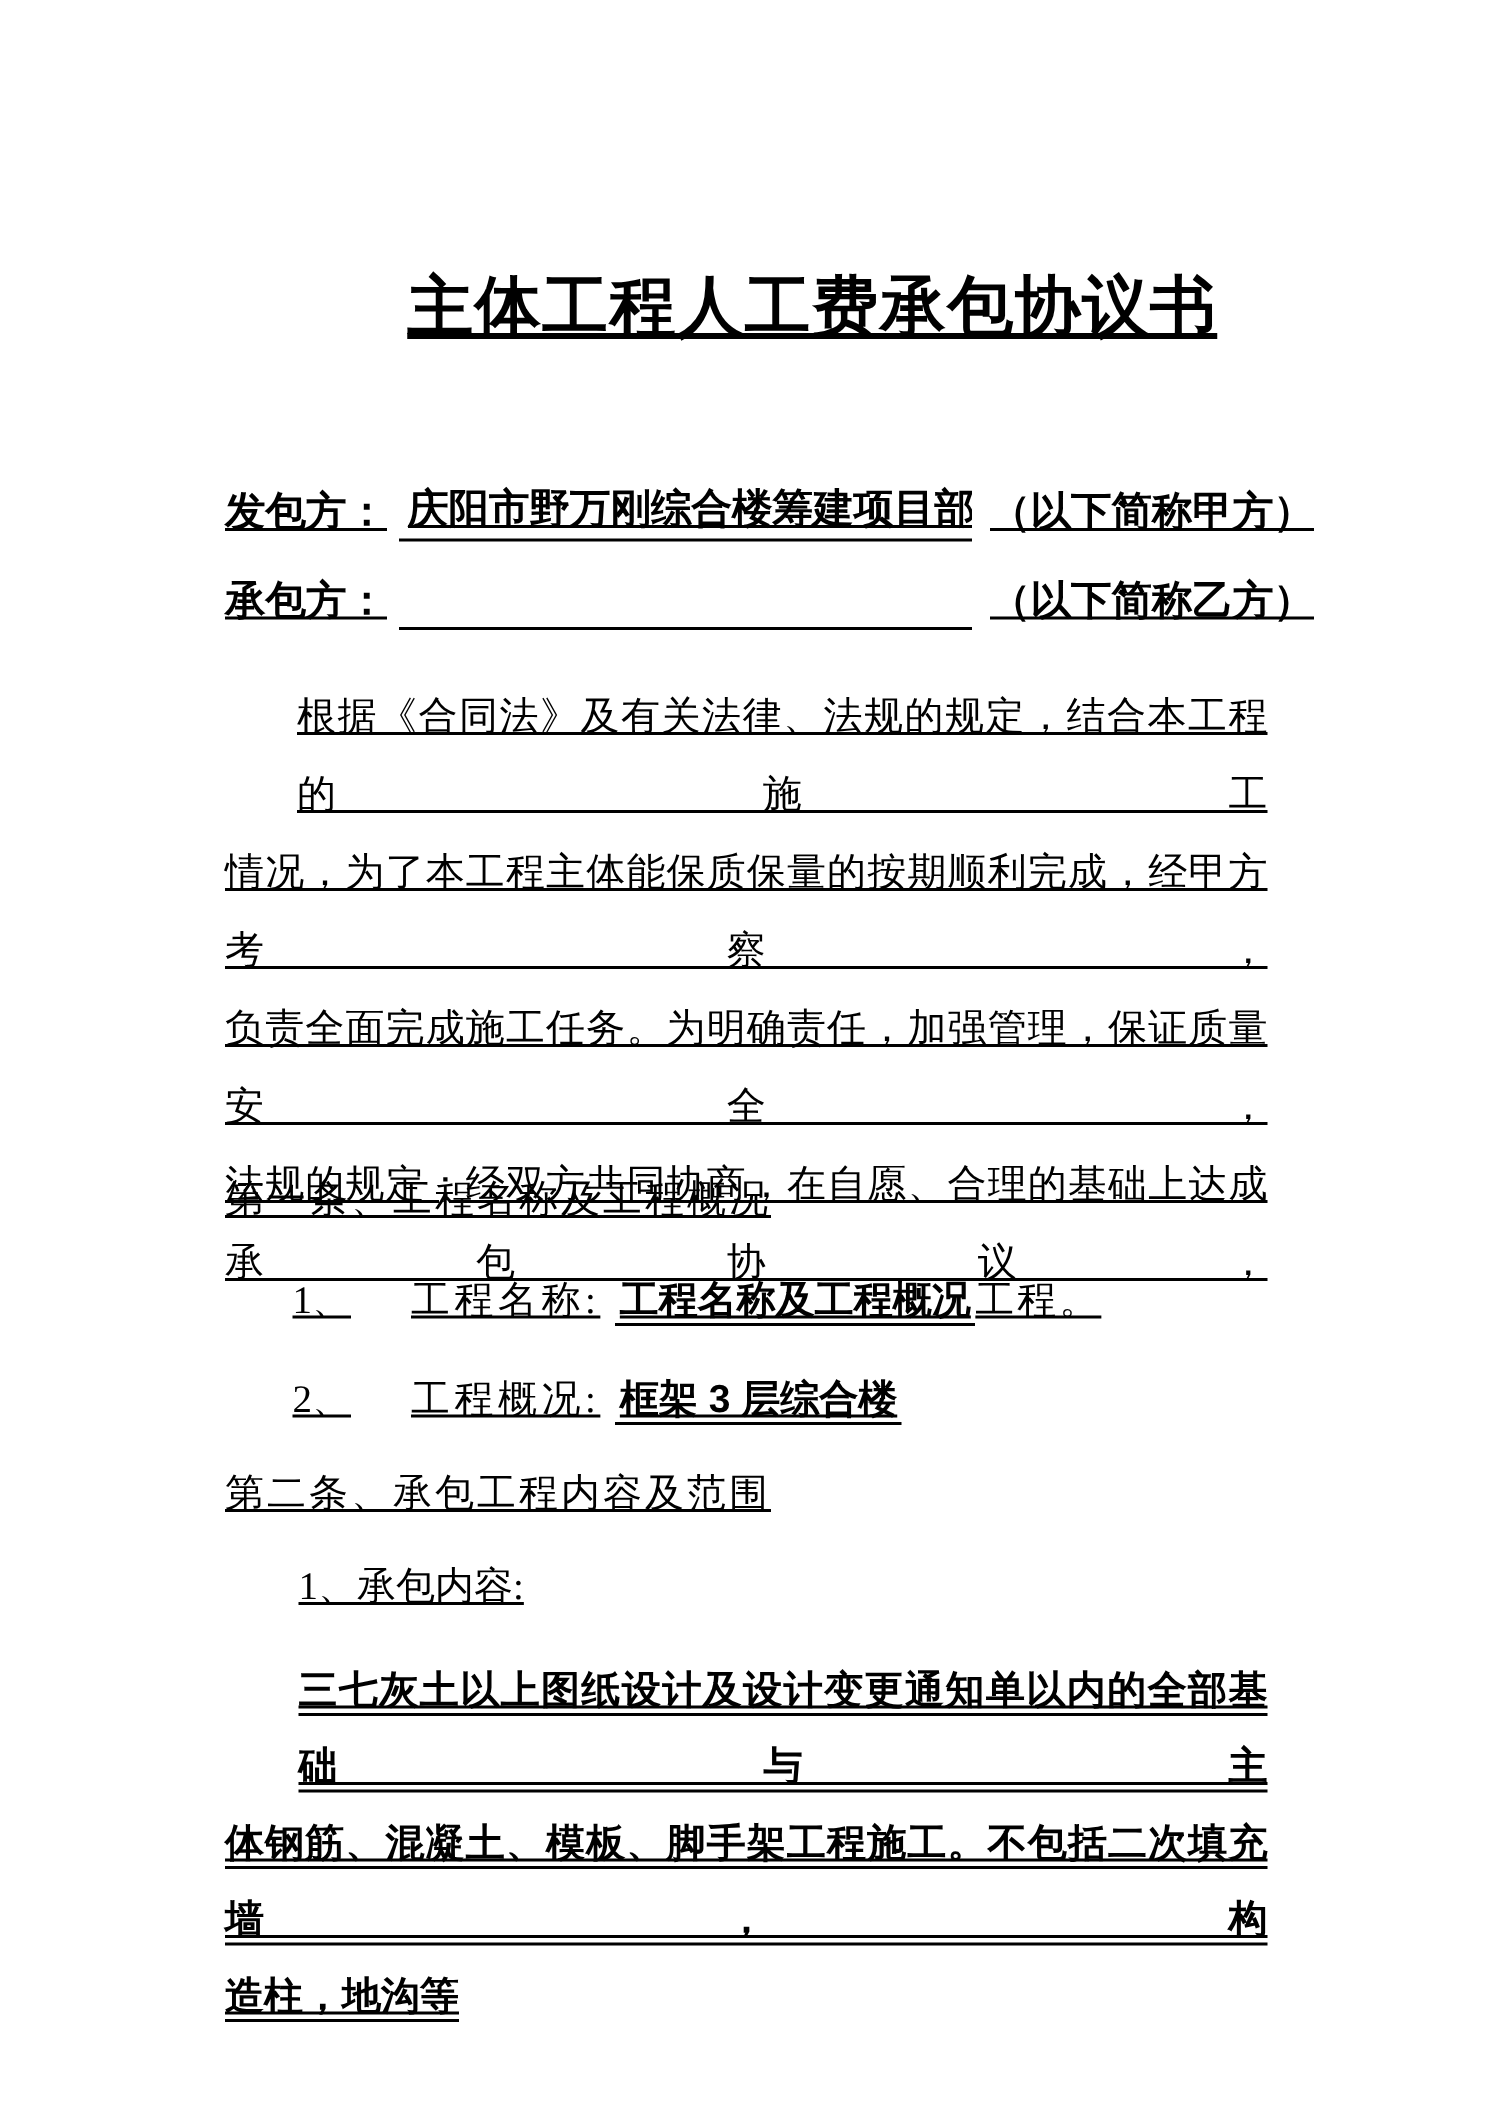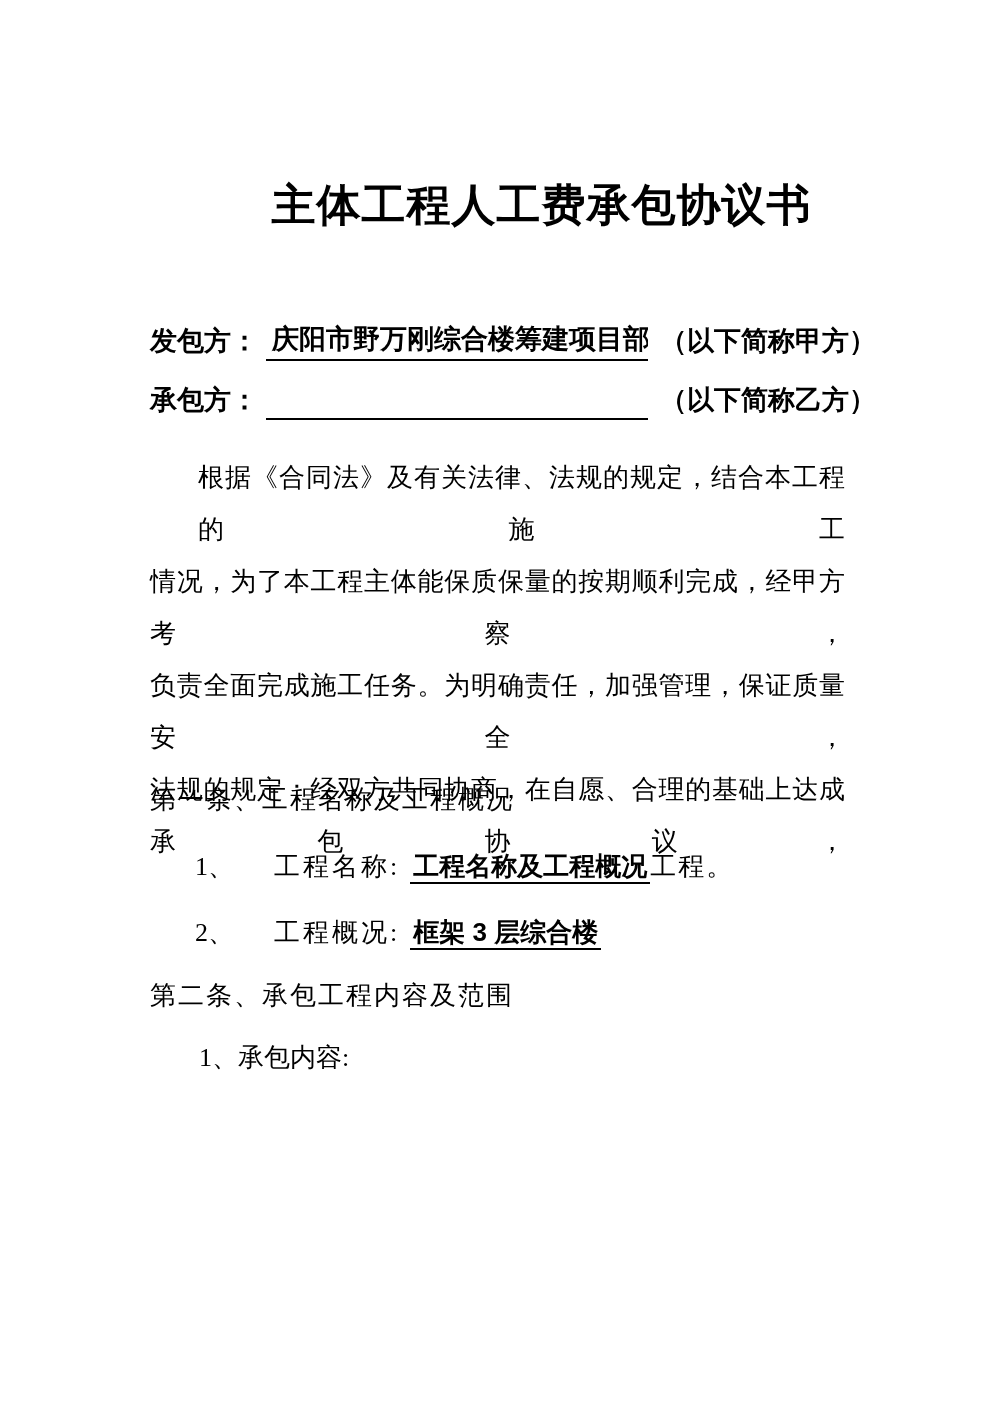--- a/index.html
+++ b/index.html
@@ -12,20 +12,21 @@
     width: 993px;
     height: 1404px;
     background: #ffffff;
     color: #000000;
     overflow: hidden;
   }
   .abs {
     position: absolute;
     left: 150px;
     width: 695px;
+    text-decoration: underline;
   }
   
   .doc-title {
     top: 176px;
     font-family: "Liberation Sans", sans-serif;
     font-weight: bold;
     font-size: 44px;
     line-height: 58px;
     text-align: center;
     padding-left: 88px;
@@ -160,14 +161,19 @@
   </div>
 
   <div class="abs item item-2">
     <span class="num">2、</span><span class="ilabel">工程概况:</span><span class="ivalue">框架 3 层综合楼</span>
   </div>
 
   <div class="abs article-heading heading-2">第二条、承包工程内容及范围</div>
 
   <div class="abs item item-3">1、承包内容:</div>
 
+  <div class="abs bold-para">
+    <div class="bl first"><span class="u">三七灰土以上图纸设计及设计变更通知单以内的全部基础与主</span></div>
+    <div class="bl"><span class="u">体钢筋、混凝土、模板、脚手架工程施工。不包括二次填充墙，构</span></div>
+    <div class="bl last"><span class="u">造柱，地沟等</span></div>
+  </div>
 
 </div>
 
 </body></html>

